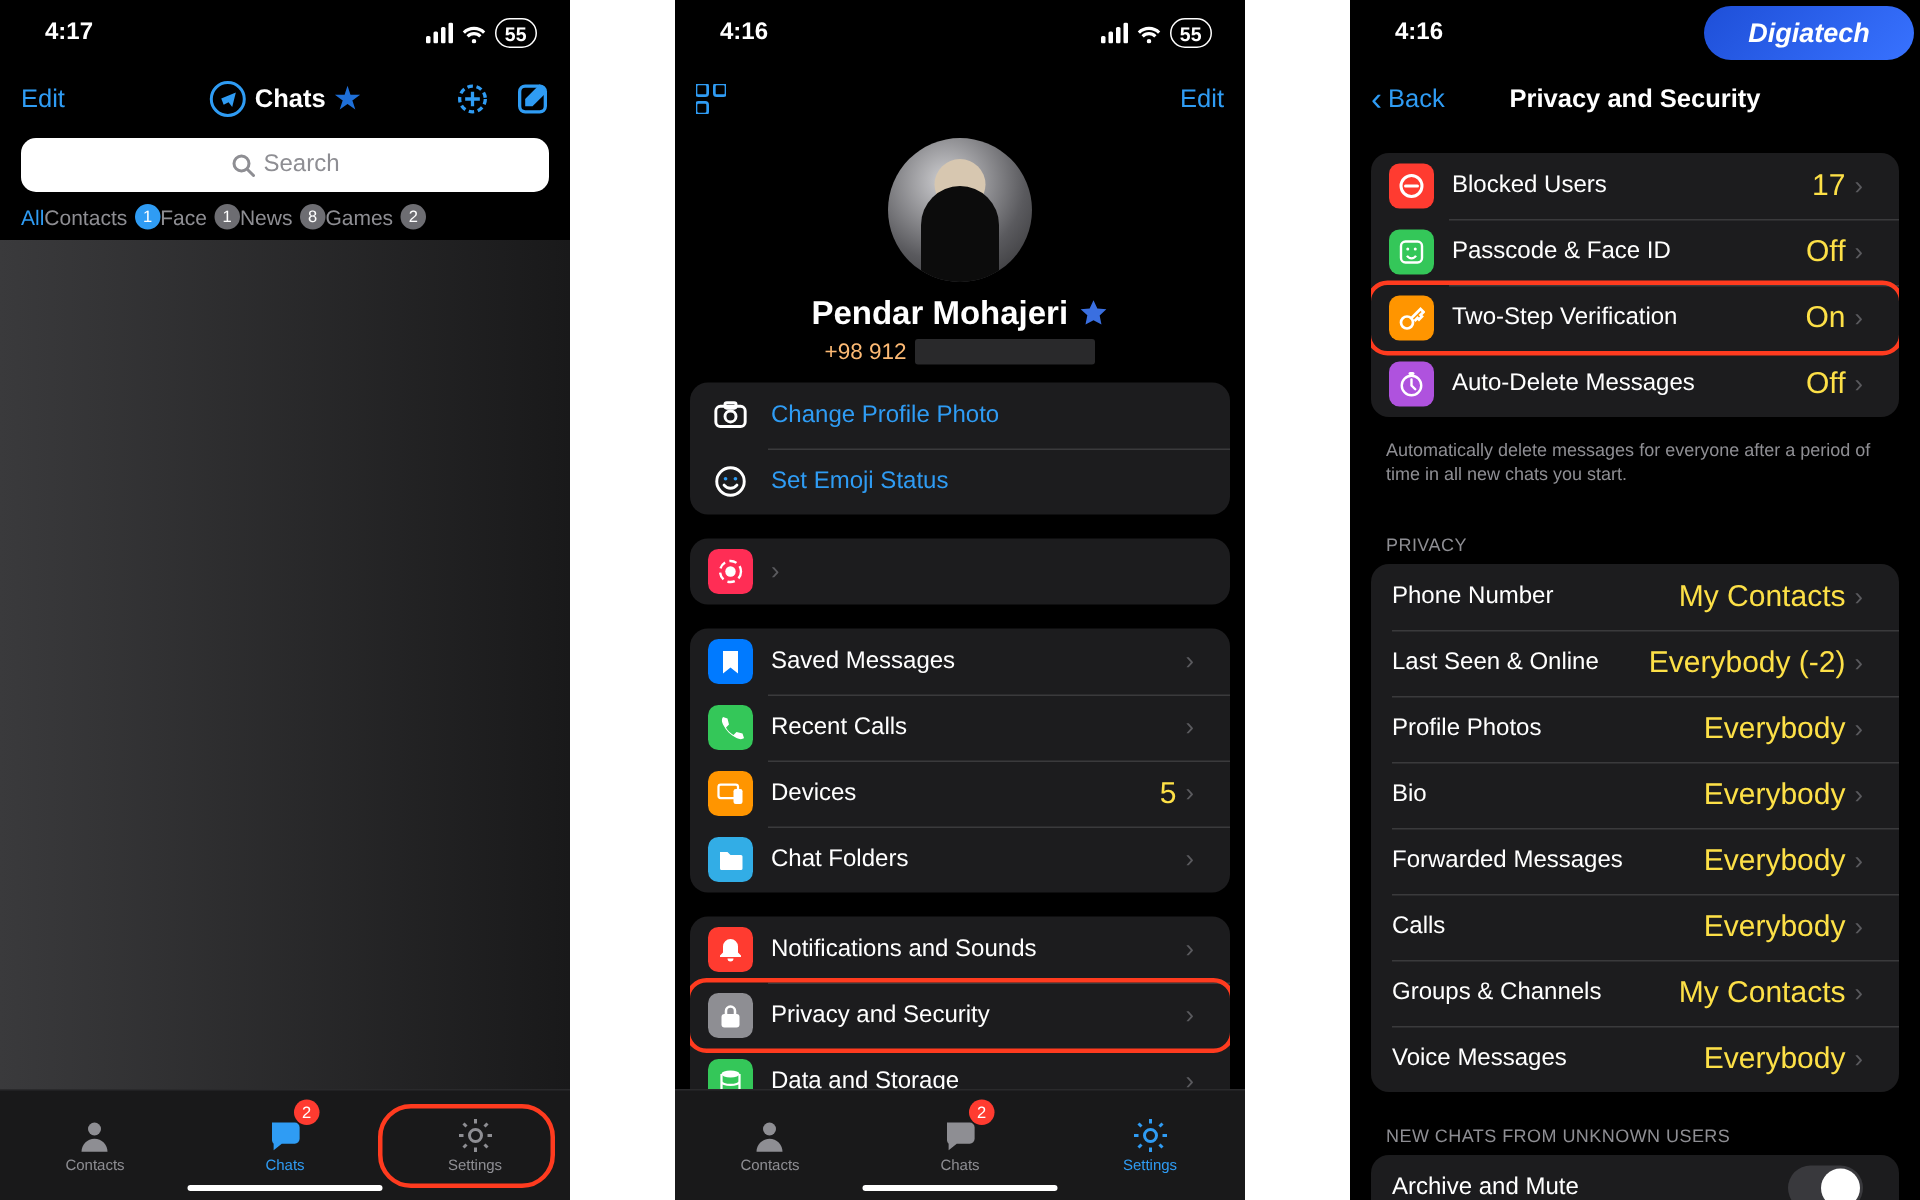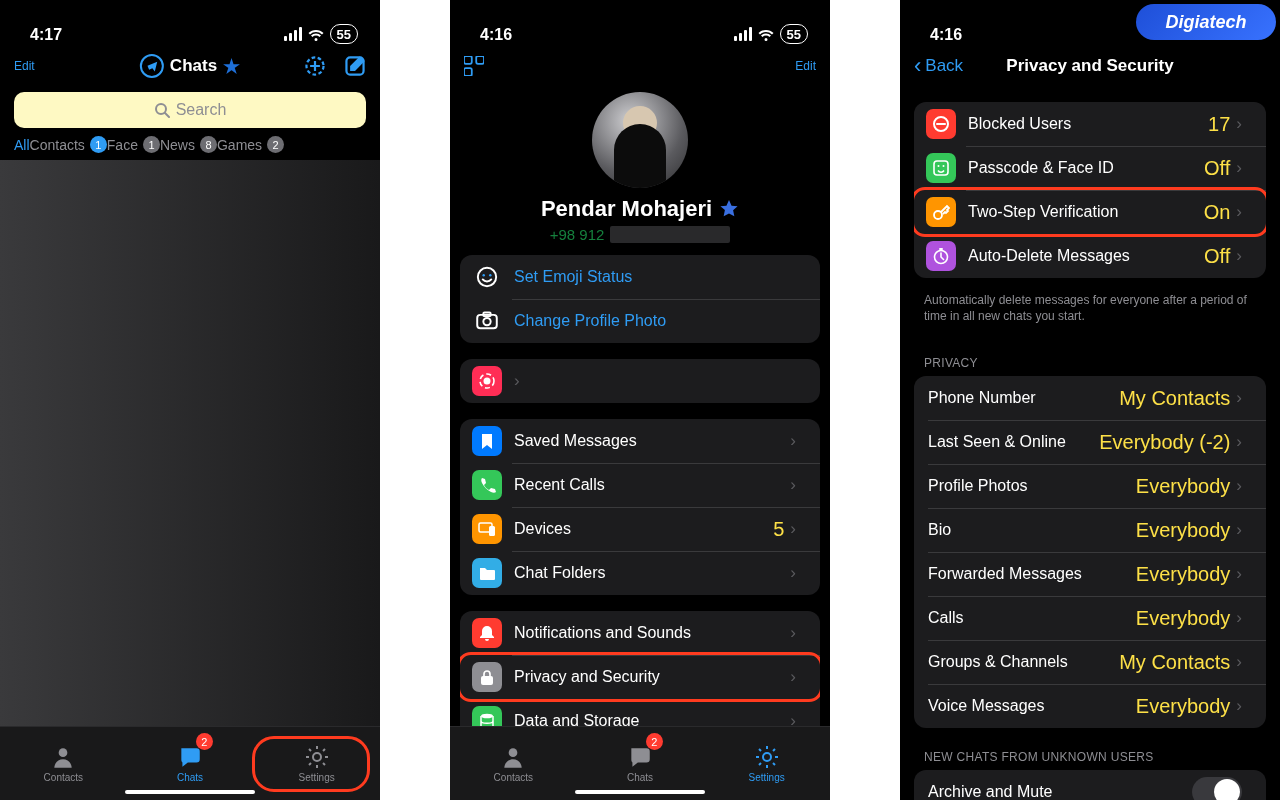--- a/index.html
+++ b/index.html
@@ -1,34 +1,34 @@
 <!DOCTYPE html>
 <html><head>
 <meta charset="utf-8">
 <style>
   * { box-sizing: border-box; margin: 0; padding: 0; font-family: -apple-system, BlinkMacSystemFont, 'Segoe UI', sans-serif; }
   body { background: #fff; width: 1280px; height: 800px; overflow: hidden; display: flex; }
   .phone { width: 380px; height: 800px; background: #000; position: relative; color: #fff; overflow: hidden; margin-right: 70px; flex-shrink: 0; }
   .phone:last-child { margin-right: 0; }
 
   
-  .statusbar { height: 44px; display: flex; justify-content: space-between; align-items: flex-end; padding: 0 22px 0 30px; font-size: 16px; font-weight: 600; }
+  .statusbar { height: 44px; display: flex; justify-content: space-between; align-items: center; padding: 0 22px 0 30px; font-size: 16px; font-weight: 600; }
   .sb-right { display: flex; align-items: center; gap: 6px; }
   .sb-right svg { fill: #fff; }
   .batt-pill { border: 1px solid #fff; border-radius: 10px; padding: 0 6px; font-size: 13px; display: flex; align-items: center; height: 20px; }
 
   
   .nav { height: 44px; display: flex; align-items: center; justify-content: space-between; padding: 0 14px; }
-  .nav .link { color: #2f9cf4; font-size: 12px; }
+  .nav .link { color: #2f9cf4; font-size: 17px; }
   .nav .center { position: absolute; left: 50%; transform: translateX(-50%); display: flex; align-items: center; gap: 6px; font-weight: 600; font-size: 17px;}
   .nav .right-icons { display: flex; gap: 18px; }
   .nav svg.icon { width: 22px; height: 22px; }
 
   
-  .search { margin: 4px 14px 8px; background: #fef9c3; border-radius: 10px; height: 36px; display: flex; align-items: center; justify-content: center; gap: 6px; color: #8e8e93; font-size: 16px; }
+  .search { margin: 4px 14px 8px; background: #ffffff; border-radius: 10px; height: 36px; display: flex; align-items: center; justify-content: center; gap: 6px; color: #8e8e93; font-size: 16px; }
 
   
   .filters { display: flex; padding: 0 14px 8px; font-size: 14px; align-items: center; }
   .filters .pill { display: flex; align-items: center; gap: 5px; color: #8e8e93; }
   .filters .pill.active { color: #2f9cf4; }
   .badge-num { background: #2f9cf4; color: #fff; border-radius: 9px; min-width: 17px; height: 17px; font-size: 11px; display: inline-flex; align-items: center; justify-content: center; padding: 0 4px; }
   .badge-num.grey { background: #6d6d72; }
 
   
   .mask { position: absolute; top: 160px; bottom: 74px; left: 0; right: 0; background: linear-gradient(to right, #3a3a3c, #19191a); }
@@ -41,21 +41,21 @@
   .home-ind { position: absolute; bottom: 6px; left: 50%; transform: translateX(-50%); width: 130px; height: 4px; background: #fff; border-radius: 3px; }
   .tab .red-badge { position: absolute; top: 6px; right: 32%; background: #ff3b30; color: #fff; border-radius: 9px; min-width: 17px; height: 17px; font-size: 11px; display: flex; align-items: center; justify-content: center; padding: 0 4px; }
 
   .highlight-ring { position: absolute; border: 3px solid #ff3b1f; border-radius: 22px; pointer-events: none; }
 
   
   .avatar { width: 96px; height: 96px; border-radius: 50%; background: radial-gradient(circle at 40% 30%, #cfcfd2, #5a5a5e 60%, #2c2c2e); margin: 4px auto 8px; position: relative; overflow: hidden; }
   .avatar::after { content:''; position:absolute; bottom:0; left:50%; transform:translateX(-50%); width:52px; height:64px; background:#0c0c0c; border-radius:26px 26px 0 0; }
   .avatar::before { content:''; position:absolute; top:14px; left:50%; transform:translateX(-50%); width:34px; height:34px; background:#d7c7b0; border-radius:50%; }
   .profile-name { text-align: center; font-size: 22px; font-weight: 600; display: flex; justify-content: center; align-items: center; gap: 7px; }
-  .profile-phone { text-align: center; color: #15803d; font-size: 15px; margin: 4px 0 12px; display:flex; justify-content:center; align-items:center; gap:6px;}
+  .profile-phone { text-align: center; color: #fdba74; font-size: 15px; margin: 4px 0 12px; display:flex; justify-content:center; align-items:center; gap:6px;}
   .profile-phone .hidemask{ display:inline-block; width:120px; height:17px; background:#29292b; border-radius:2px;}
 
   
   .group { margin: 0 10px 16px; background: #1c1c1e; border-radius: 12px; overflow: hidden; }
   .cell { display: flex; align-items: center; height: 44px; padding: 0 24px 0 12px; position: relative; }
   .cell + .cell::before { content: ''; position: absolute; top: 0; left: 52px; right: 0; height: 0.5px; background: #3a3a3c; }
   .cell.noicon + .cell.noicon::before { left: 14px; }
   .cell .cicon { width: 30px; height: 30px; border-radius: 7px; margin-right: 12px; flex-shrink: 0; display:flex; align-items:center; justify-content:center; }
   .cell .cicon svg { width: 18px; height: 18px; fill:#fff; }
   .cell .label { flex: 1; font-size: 16px; }
@@ -328,32 +328,32 @@
     </div>
     <div class="profile-phone">
       <span>+98 912</span>
       <span class="hidemask"></span>
     </div>
 
     <div class="group">
       <div class="cell linkstyle">
         <span class="cicon">
             <svg viewBox="0 0 18 18">
-              <use href="#i-smile"></use>
-            </svg>
-          </span>
-        <span class="label">Set Emoji Status</span>
+              <use href="#i-camera"></use>
+            </svg>
+          </span>
+        <span class="label">Change Profile Photo</span>
       </div>
       <div class="cell linkstyle">
         <span class="cicon">
             <svg viewBox="0 0 18 18">
-              <use href="#i-camera"></use>
-            </svg>
-          </span>
-        <span class="label">Change Profile Photo</span>
+              <use href="#i-smile"></use>
+            </svg>
+          </span>
+        <span class="label">Set Emoji Status</span>
       </div>
     </div>
 
     <div class="group">
       <div class="cell">
         <span class="cicon" style="background:#ff2d55">
             <svg viewBox="0 0 18 18">
               <use href="#i-stories"></use>
             </svg>
           </span>

